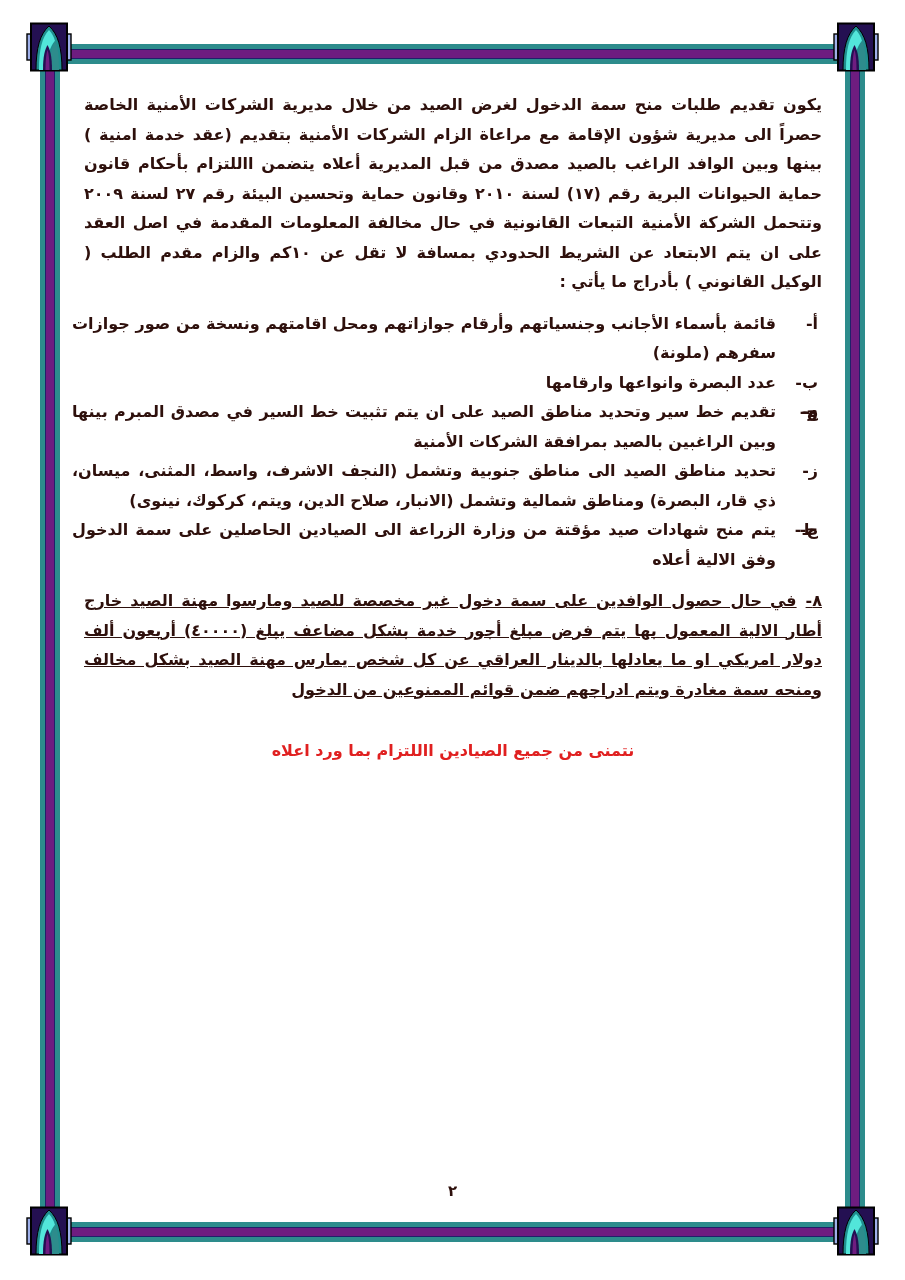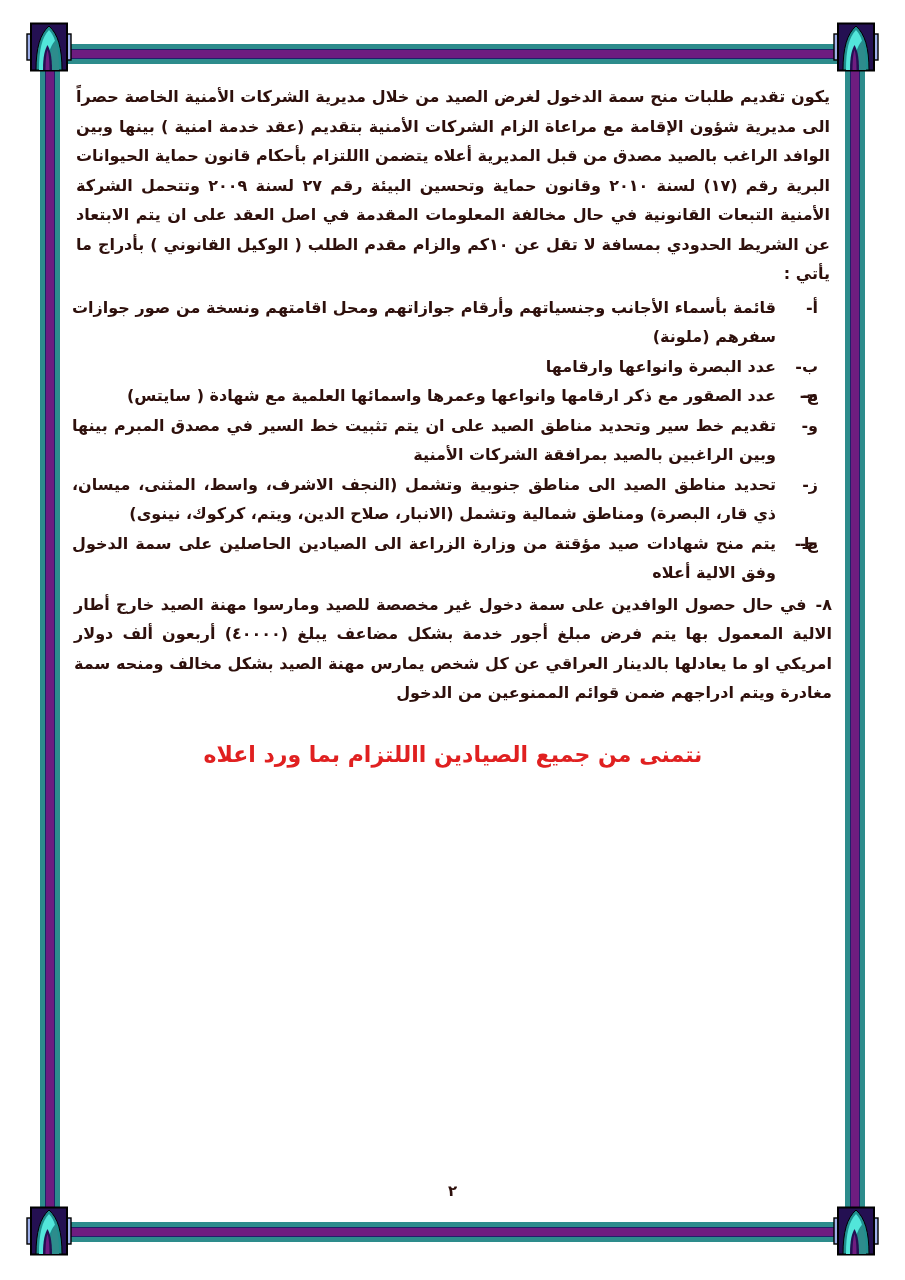--- a/index.html
+++ b/index.html
@@ -30,27 +30,27 @@
   .c-tl{left:26px;top:22px}
   .c-tr{right:26px;top:22px}
   .c-bl{left:26px;bottom:24px}
   .c-br{right:26px;bottom:24px}
   
   .content{
     position:absolute;top:78px;right:71px;width:762px;
     direction:rtl;color:#2e100c;font-size:16px;line-height:29.5px;
     font-weight:bold;text-align:justify;
   }
-  .para{margin:4px;}
+  .para{margin:12px;}
   .list{margin:0;}
   .item{position:relative;padding-right:58px;margin:0;}
   .item .letter{position:absolute;right:16px;top:0;}
-  .numbered{margin:2px;}
+  .numbered{margin:12px;text-decoration:underline;}
   .numbered .num{margin-left:9px;}
-  .notice{margin:32px 0 0 0;text-align:center;color:#e02020;font-size:22px;}
+  .notice{margin:32px 0 0 0;text-align:center;color:#e02020;font-size:16px;}
   .pagenum{
     position:absolute;bottom:80px;left:0;right:0;text-align:center;
     color:#2e100c;font-size:15px;font-weight:bold;
   }
 </style>
 </head>
 <body>
 
 <div class="page">
 
@@ -114,21 +114,20 @@
         <span>عدد البصرة وانواعها وارقامها</span>
       </div>
       <div class="item">
         <span class="letter">ج-</span>
       </div>
       <div class="item">
         <span class="letter">د-</span>
       </div>
       <div class="item">
         <span class="letter">ه-</span>
-        <span>عدد الصقور مع ذكر ارقامها وانواعها وعمرها واسمائها العلمية مع شهادة ( سايتس)</span>
       </div>
       <div class="item">
         <span class="letter">و-</span>
         <span>تقديم خط سير وتحديد مناطق الصيد على ان يتم تثبيت خط السير في مصدق المبرم بينها وبين الراغبين بالصيد بمرافقة الشركات الأمنية</span>
       </div>
       <div class="item">
         <span class="letter">ز-</span>
         <span>تحديد مناطق الصيد الى مناطق جنوبية وتشمل (النجف الاشرف، واسط، المثنى، ميسان، ذي قار، البصرة) ومناطق شمالية وتشمل (الانبار، صلاح الدين، ويتم، كركوك، نينوى)</span>
       </div>
       <div class="item">

